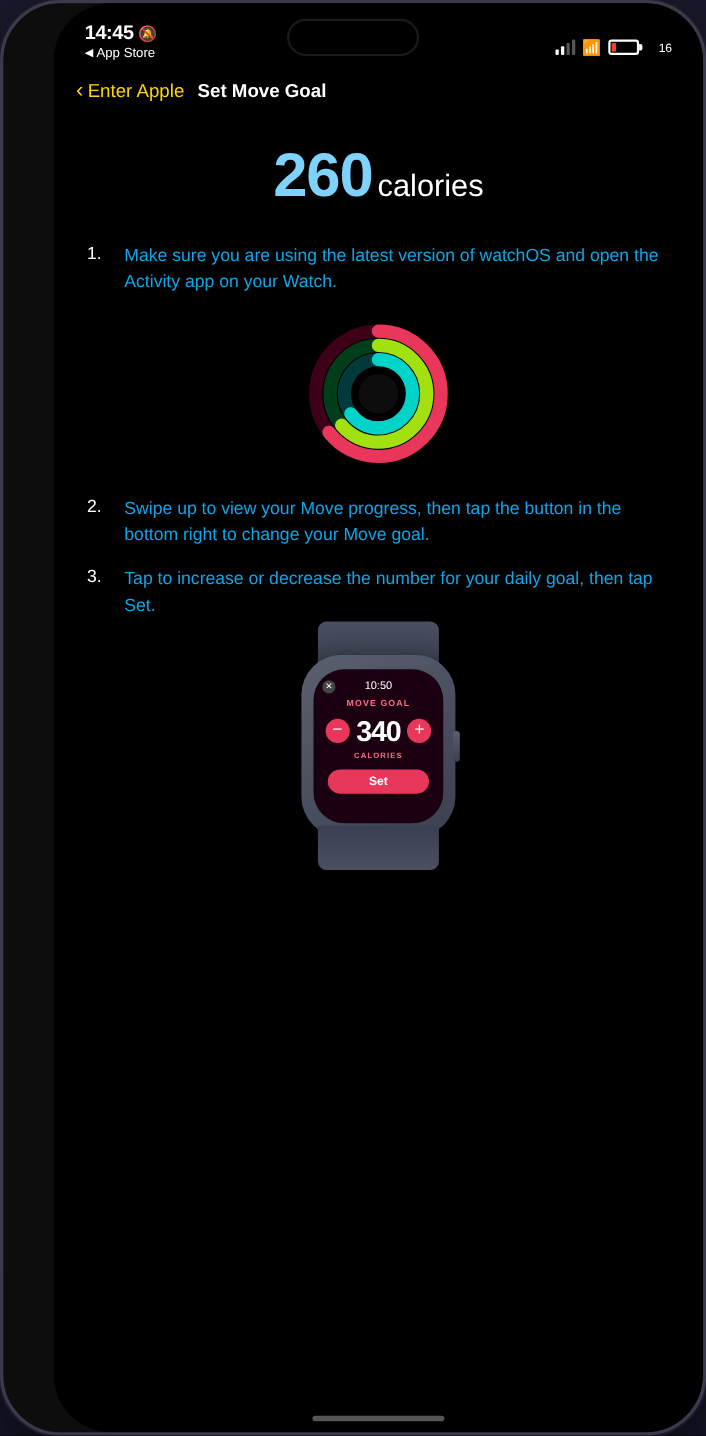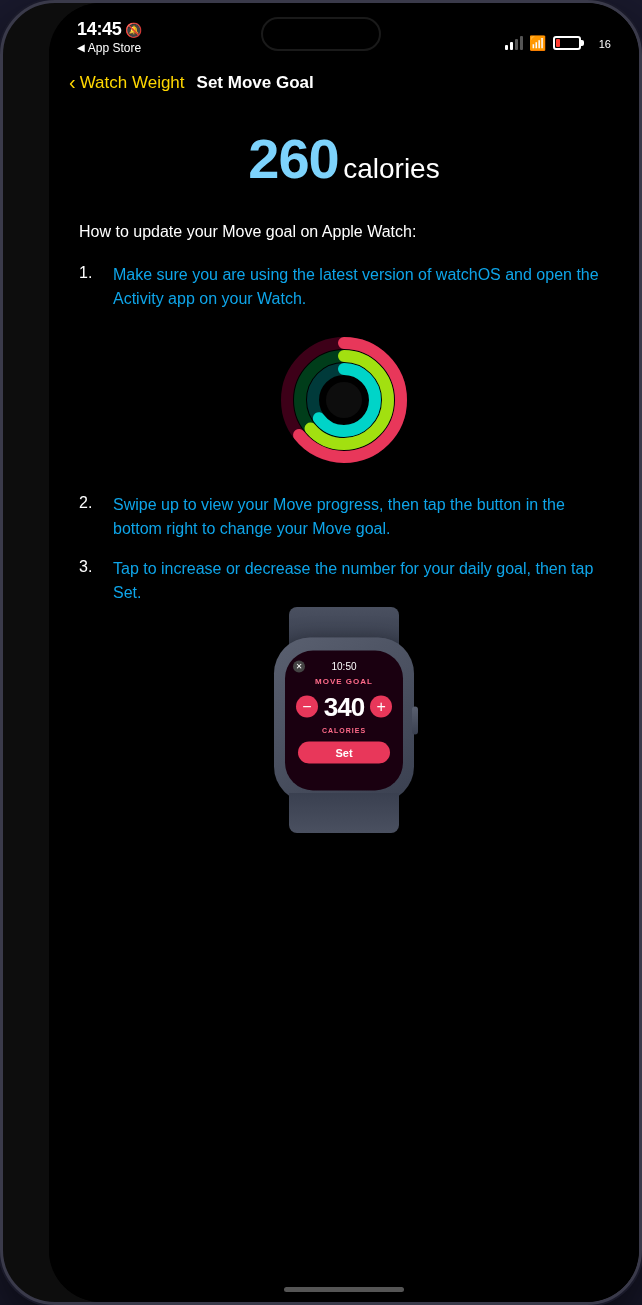--- a/index.html
+++ b/index.html
@@ -514,33 +514,32 @@
             <div class="battery-fill"></div>
           </div>
           <span class="battery-number">16</span>
         </div>
       </div>
     </div>
 
     <div class="nav-bar">
       <div class="nav-back">
         <span class="nav-chevron">‹</span>
-        <span class="nav-back-text">Watch Weight</span>
+        <span class="nav-back-text">Enter Apple</span>
       </div>
       <span class="nav-title">Set Move Goal</span>
     </div>
 
     <div class="content">
 
       <div class="calories-display">
         <span class="calories-number">260</span>
         <span class="calories-unit">calories</span>
       </div>
 
-      <p class="instructions-header">How to update your Move goal on Apple Watch:</p>
 
       <div class="step">
         <span class="step-number">1.</span>
         <span class="step-text">Make sure you are using the latest version of watchOS and open the Activity app on your Watch.</span>
       </div>
 
       <div class="activity-rings-container">
         <svg class="rings-svg" viewBox="0 0 130 130">
 
           <circle cx="65" cy="65" r="57" fill="none" stroke="#3d0018" stroke-width="12"></circle>

